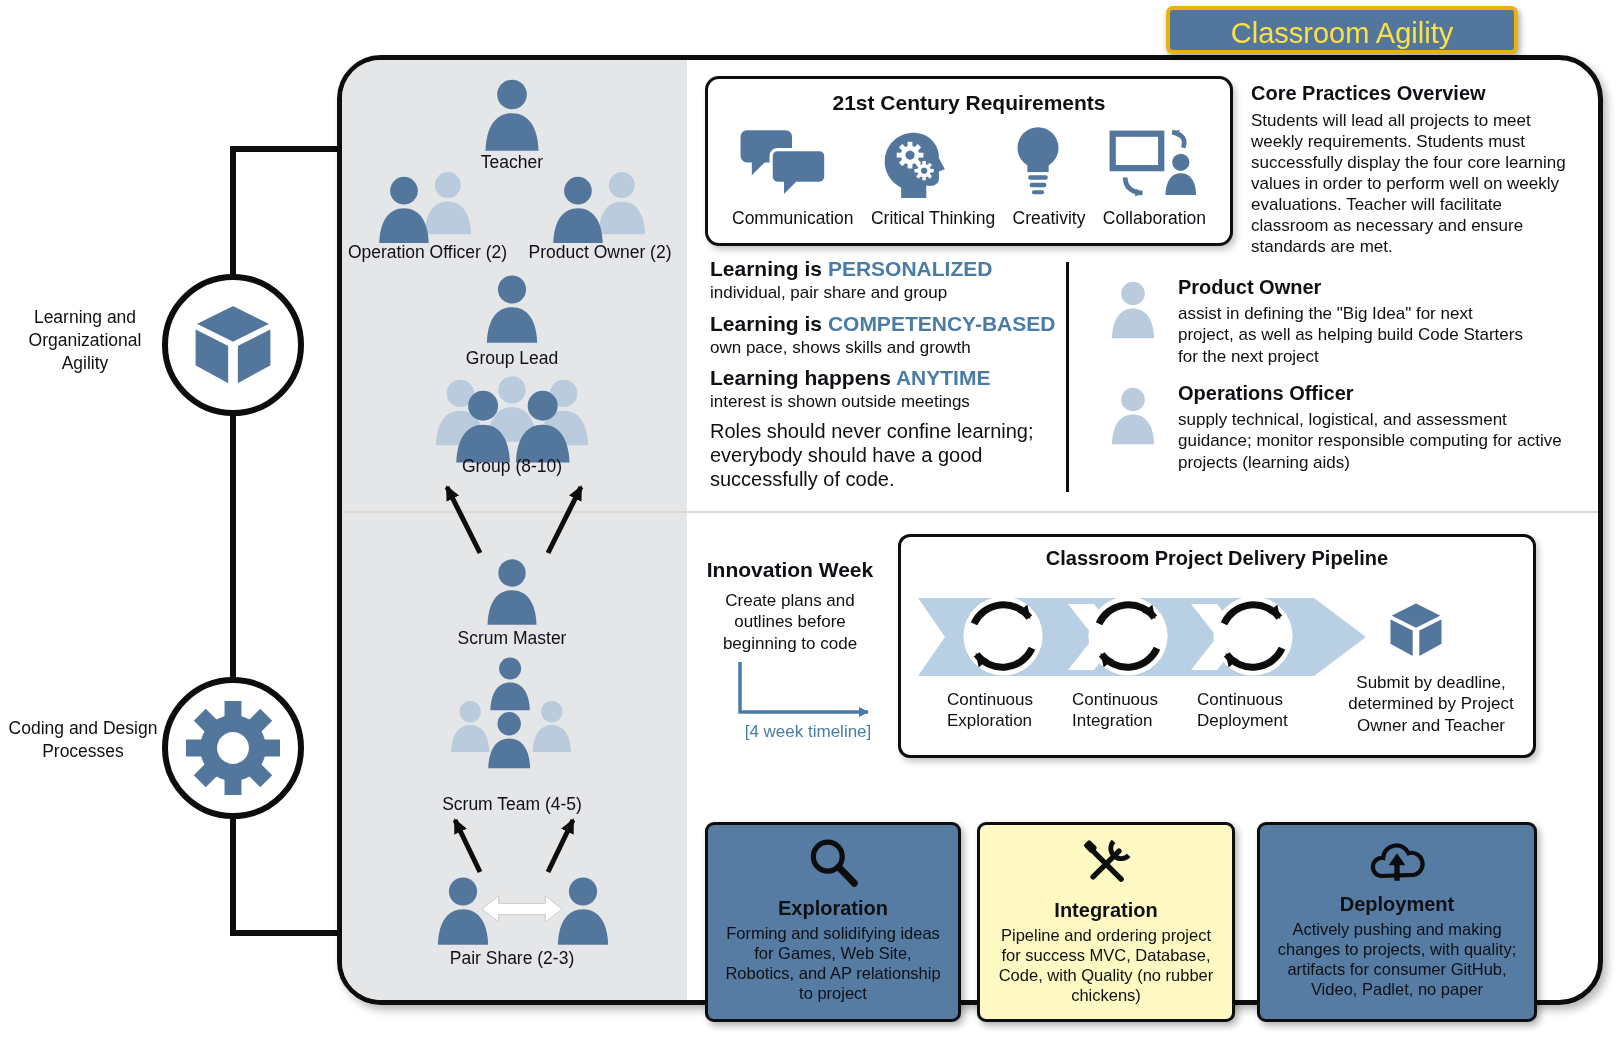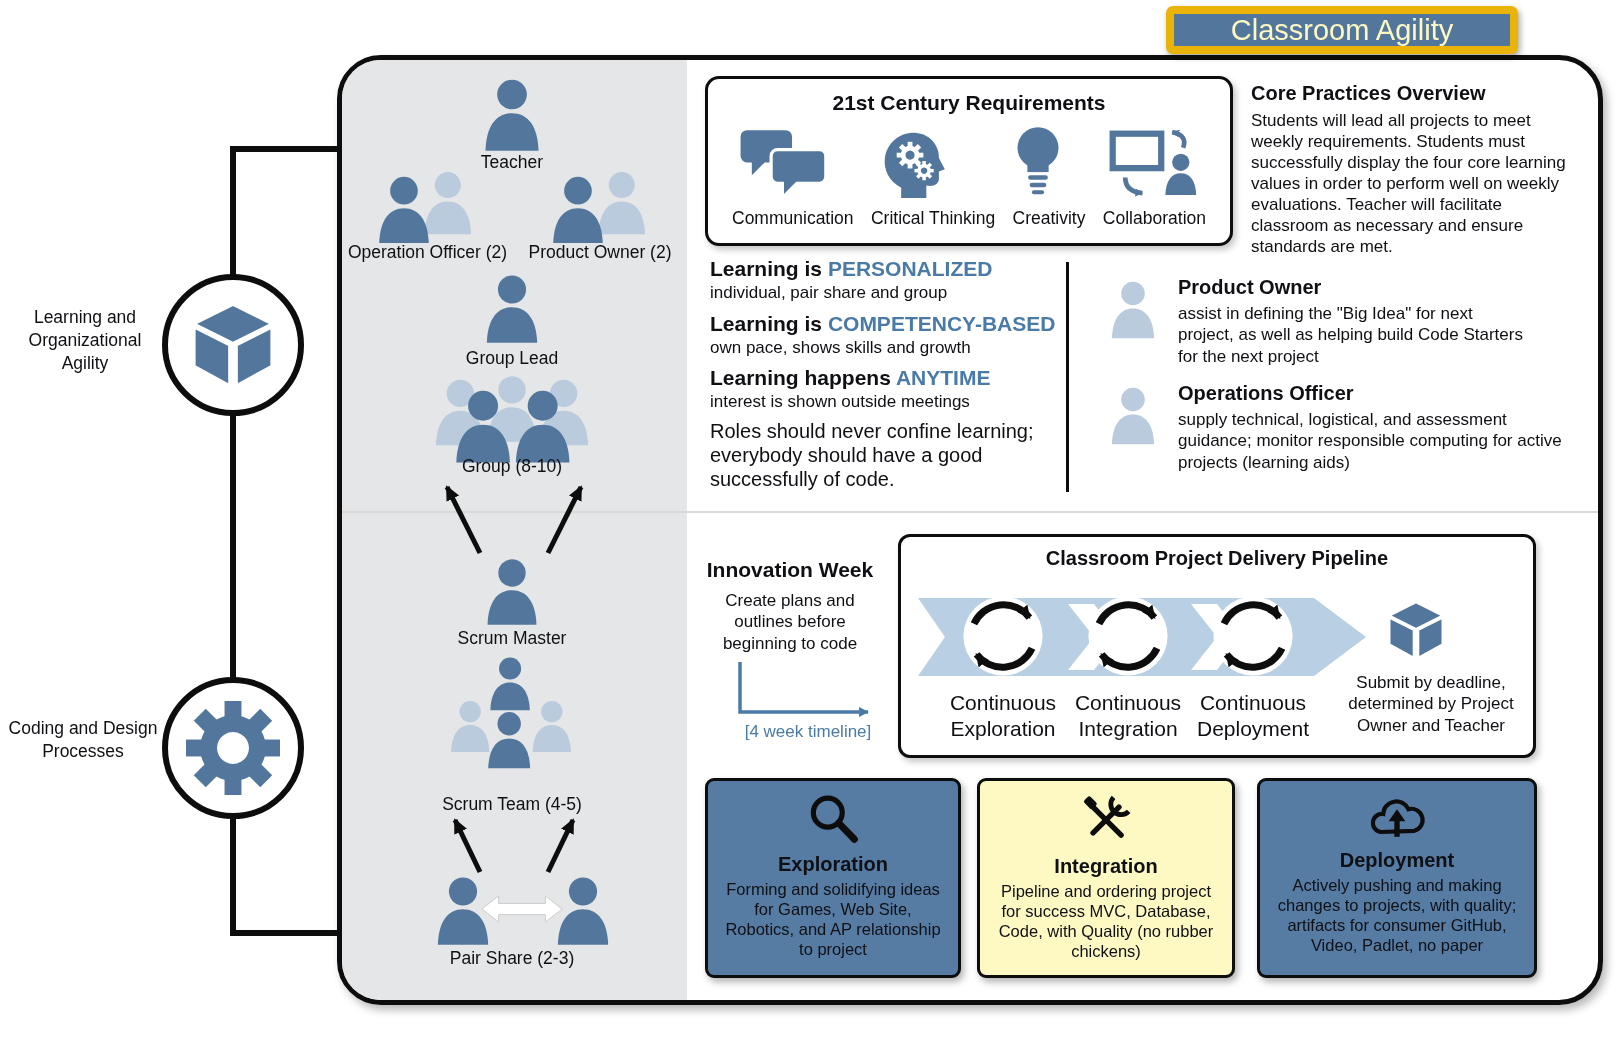--- a/index.html
+++ b/index.html
@@ -15,22 +15,22 @@
   .hdivider { background:#d9d9d9; }
   .vblack { background:#0d0d0d; }
 
   
   .rail-line { background:#0d0d0d; }
   .rail-circle { border:6px solid #0d0d0d; border-radius:50%; background:#fff;
                  display:flex; align-items:center; justify-content:center; }
   .rail-label { font-size:17.5px; line-height:1.3; text-align:center; }
 
   
-  .banner { background:#53779c; border:8px solid #eab308; border-radius:7px; color:#fef9c3;
-            display:flex; align-items:center; justify-content:center; font-size:29px;
+  .banner { background:#53779c; border:4px solid #eab308; border-radius:7px; color:#fde047;
+            display:flex; align-items:flex-end; justify-content:center; font-size:29px;
             box-shadow:2px 3px 6px rgba(0,0,0,.35); }
 
   
   .h-label { font-size:17.5px; text-align:center; }
 
   
   .box-outline { border:3px solid #0d0d0d; border-radius:14px; background:#fff;
                  box-shadow:3px 4px 6px rgba(0,0,0,.22); }
   .req-title { font-weight:bold; font-size:21px; text-align:center; padding-top:12px; }
   .req-row { display:flex; justify-content:space-between; align-items:flex-end; padding:10px 24px 0 24px; }
@@ -48,25 +48,25 @@
   .role-title { font-size:20px; font-weight:bold; }
   .role-desc { font-size:17px; line-height:1.26; margin-top:4px; }
 
   .inno-title { font-size:21px; font-weight:bold; text-align:center; }
   .inno-desc { font-size:17px; line-height:1.25; text-align:center; }
   .timeline-label { font-size:17px; color:#4a7ba6; text-align:center; }
 
   .pipe-box { border:3px solid #0d0d0d; border-radius:12px; background:#fff;
               box-shadow:3px 4px 6px rgba(0,0,0,.22); }
   .pipe-title { font-weight:bold; font-size:20px; text-align:center; padding-top:10px; }
-  .stage-label { font-size:21px; text-align:center; line-height:1.22; }
+  .stage-label { font-size:17px; text-align:left; line-height:1.22; }
   .submit-text { font-size:17px; text-align:center; line-height:1.25; }
 
   .pbox { border:3px solid #0d0d0d; border-radius:9px; text-align:center; padding:12px 14px 0 14px;
-          box-shadow:3px 4px 7px rgba(0,0,0,.3); color:#0f1014; }
+          box-shadow:3px 4px 7px rgba(0,0,0,.3); color:#0f1014;margin-top:44px; }
   .pbox.dark { background:#567ca4; }
   .pbox.light { background:#fef9c3; }
   .pbox-title { font-size:20px; font-weight:bold; margin-top:4px; }
   .pbox-desc { font-size:16.5px; line-height:1.22; margin-top:3px; }
 </style>
 </head>
 <body>
 
 <div class="stage">
 

